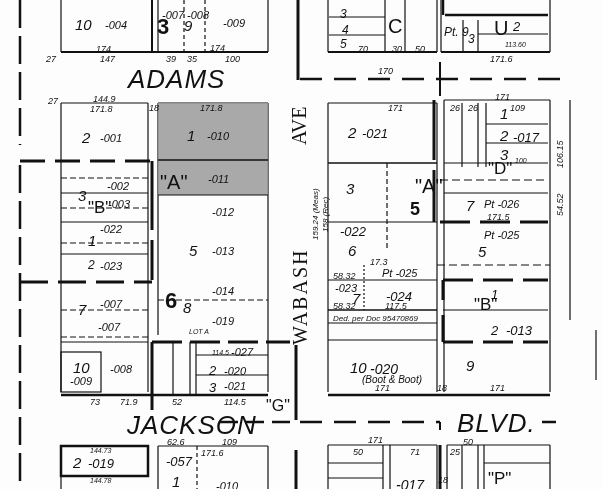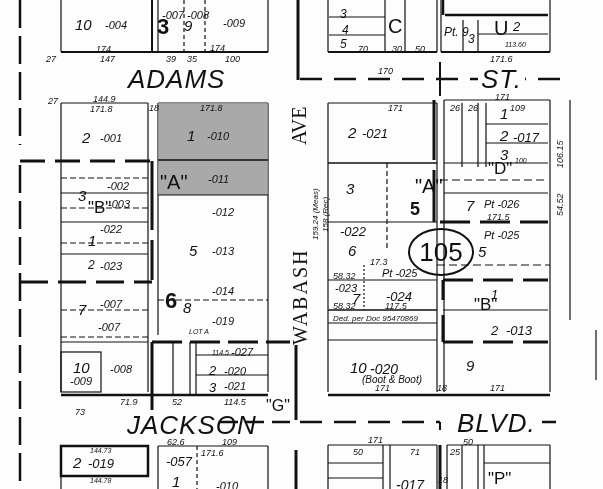--- a/index.html
+++ b/index.html
@@ -154,29 +154,25 @@
       <line x1="478" y1="445" x2="478" y2="489"></line>
       <line x1="484" y1="445" x2="484" y2="489"></line>
       <line x1="484" y1="463" x2="550" y2="463"></line>
       <line x1="550" y1="445" x2="550" y2="489"></line>
       <line x1="596" y1="330" x2="596" y2="380"></line>
     </g>
   </svg>
 
   <span class="lbl street" style="left:128px;top:66px;">ADAMS</span>
 
-  <span class="lbl street" style="left:478px;top:66px;background:#fdfdfd;padding:0 3px;">ST.</span>
   <span class="lbl wabash" style="left:290px;top:345px;background:#fdfdfd;">WABASH</span>
   <span class="lbl avelbl" style="left:289px;top:145px;">AVE</span>
   <span class="lbl street" style="left:127px;top:412px;">JACKSON</span>
   <span class="lbl street" style="left:454px;top:410px;background:#fdfdfd;padding:0 3px;">BLVD.</span>
 
-  <div class="block-num" style="left:408px;top:228px;width:62px;height:44px;">
-    <span>105</span>
-  </div>
 
   <span class="lbl sub" style="left:160px;top:172px;">"A"</span>
   <span class="lbl sub" style="left:88px;top:199px;font-size:17px;">"B"</span>
   <span class="lbl sub" style="left:415px;top:176px;">"A"</span>
   <span class="lbl sub" style="left:488px;top:160px;font-size:17px;">"D"</span>
   <span class="lbl sub" style="left:474px;top:296px;font-size:17px;">"B"</span>
   <span class="lbl sub" style="left:266px;top:398px;font-size:16px;">"G"</span>
   <span class="lbl sub" style="left:388px;top:16px;">C</span>
   <span class="lbl sub" style="left:494px;top:18px;">U</span>
   <span class="lbl sub" style="left:488px;top:470px;font-size:17px;">"P"</span>
@@ -282,21 +278,21 @@
   <span class="lbl dim" style="left:495px;top:93px;">171</span>
   <span class="lbl dim" style="left:510px;top:104px;">109</span>
   <span class="lbl dim" style="left:358px;top:45px;">70</span>
   <span class="lbl dim" style="left:392px;top:45px;">30</span>
   <span class="lbl dim" style="left:415px;top:45px;">50</span>
   <span class="lbl dim" style="left:450px;top:104px;">26</span>
   <span class="lbl dim" style="left:468px;top:104px;">26</span>
   <span class="lbl dim" style="left:487px;top:213px;">171.5</span>
   <span class="lbl dim vert" style="left:556px;top:168px;">106.15</span>
   <span class="lbl dim vert" style="left:556px;top:216px;">54.52</span>
-  <span class="lbl dim" style="left:75px;top:398px;margin-top:10px;">73</span>
+  <span class="lbl dim" style="left:90px;top:398px;">73</span>
   <span class="lbl dim" style="left:120px;top:398px;">71.9</span>
   <span class="lbl dim" style="left:172px;top:398px;">52</span>
   <span class="lbl dim" style="left:224px;top:398px;">114.5</span>
   <span class="lbl dim" style="left:212px;top:349px;font-size:7px;">114.5</span>
   <span class="lbl dim" style="left:167px;top:438px;">62.6</span>
   <span class="lbl dim" style="left:222px;top:438px;">109</span>
   <span class="lbl dim" style="left:201px;top:449px;">171.6</span>
   <span class="lbl dim" style="left:375px;top:384px;">171</span>
   <span class="lbl dim" style="left:490px;top:384px;">171</span>
   <span class="lbl dim" style="left:437px;top:384px;">18</span>

